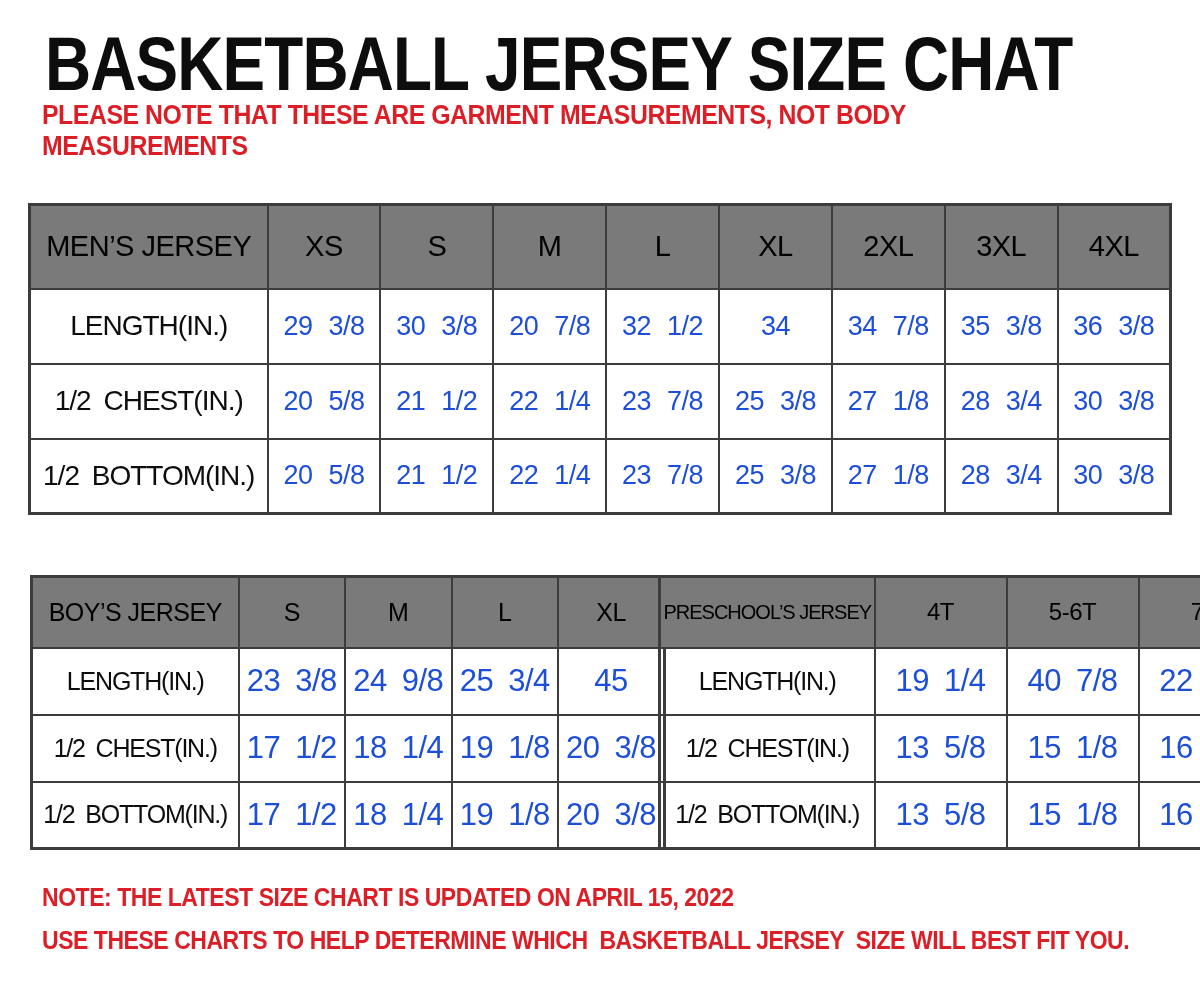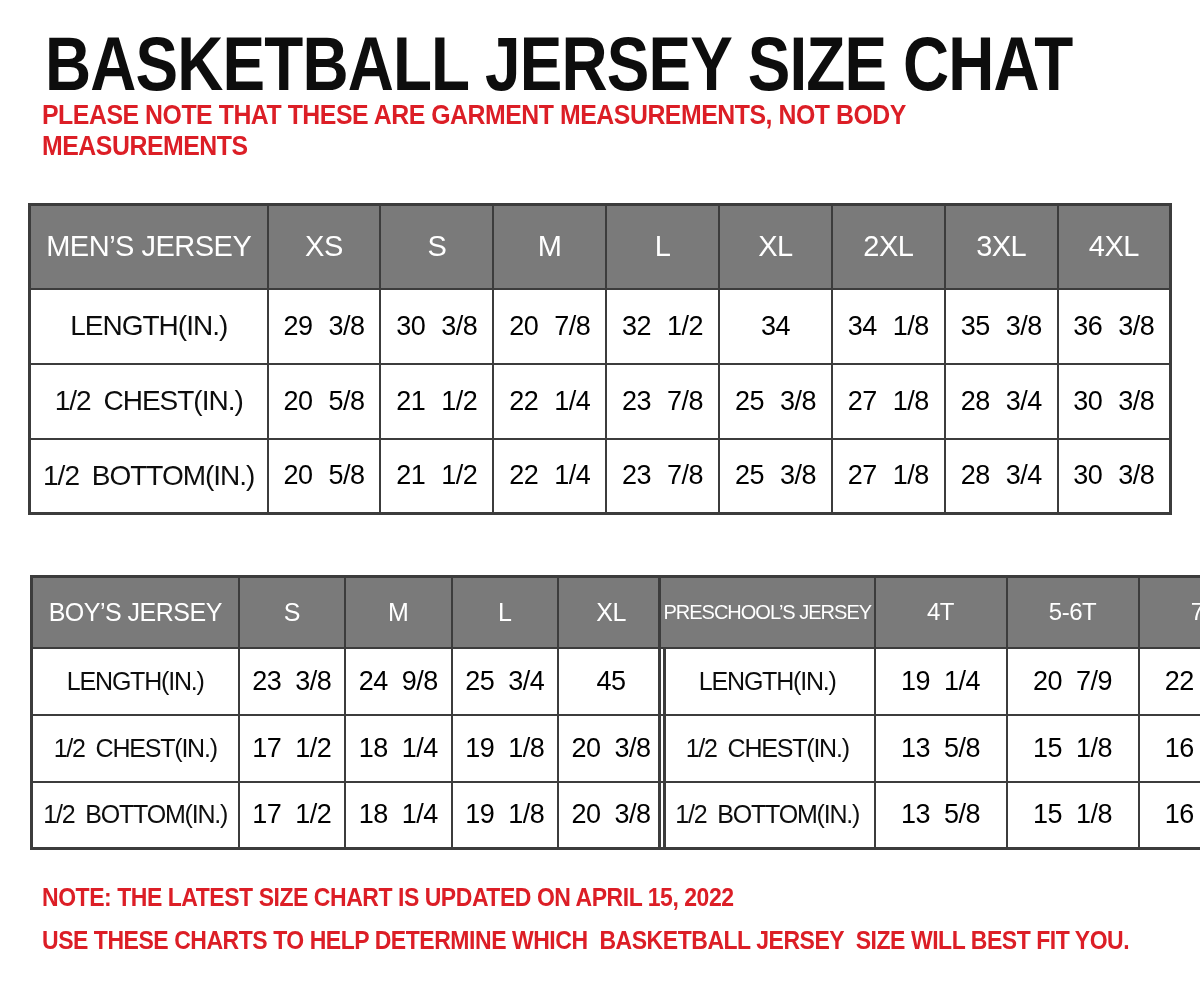--- a/index.html
+++ b/index.html
@@ -20,44 +20,44 @@
   .red{color:#dc1e26;}
   table.sizes{
     position:absolute;border-collapse:collapse;table-layout:fixed;
     border:3px solid #3c3c3c;
   }
   table.sizes th,table.sizes td{
     border:2px solid #3c3c3c;text-align:center;vertical-align:middle;
     letter-spacing:-0.5px;overflow:hidden;
   }
   table.sizes th{
-    background:#7a7a7a;color:#ffffff;font-weight:normal;
+    background:#7a7a7a;color:#000000;font-weight:normal;
   }
   td.lbl{font-weight:normal;word-spacing:6px;color:#0d0d0d;}
-  td.val{word-spacing:9px;color:#000000;}
+  td.val{word-spacing:9px;color:#1d4ed8;}
   
   .t-mens{top:203px;left:28px;width:1144px;}
   .t-mens col.c0{width:238px;}
   .t-mens tr.head{height:84px;}
   .t-mens tr.r{height:75px;}
   .t-mens th{font-size:29px;}
   .t-mens td.lbl{font-size:28px;letter-spacing:-1px;}
   .t-mens td.val{font-size:27px;}
   
   .t-boys{top:575px;left:30px;width:636px;}
   .t-boys col.c0{width:207px;}
   .t-pre{top:575px;left:658px;width:614px;}
   .t-pre col.c0{width:215px;}
   .t-boys tr.head,.t-pre tr.head{height:71px;}
   .t-boys tr.r,.t-pre tr.r{height:67px;}
   .t-boys th{font-size:25px;}
   .t-pre th{font-size:24px;}
   .t-pre th.narrow{font-size:20px;letter-spacing:-1px;}
   .t-boys td.lbl,.t-pre td.lbl{font-size:25px;letter-spacing:-1.2px;word-spacing:5px;}
-  .t-boys td.val,.t-pre td.val{font-size:27px;word-spacing:7px;}
+  .t-boys td.val,.t-pre td.val{font-size:31px;word-spacing:7px;}
   .footnote{
     position:absolute;left:42px;font-size:25px;font-weight:bold;letter-spacing:-0.5px;
     transform:scaleX(0.92);transform-origin:left top;white-space:pre;
   }
   .fn1{top:883px;}
   .fn2{top:926px;}
 </style>
 </head>
 <body>
 
@@ -96,21 +96,21 @@
       </tr>
     </thead>
     <tbody>
       <tr class="r">
         <td class="lbl">LENGTH(IN.)</td>
         <td class="val">29 3/8</td>
         <td class="val">30 3/8</td>
         <td class="val">20 7/8</td>
         <td class="val">32 1/2</td>
         <td class="val">34</td>
-        <td class="val">34 1/8</td>
+        <td class="val">34 7/8</td>
         <td class="val">35 3/8</td>
         <td class="val">36 3/8</td>
       </tr>
       <tr class="r">
         <td class="lbl">1/2 CHEST(IN.)</td>
         <td class="val">20 5/8</td>
         <td class="val">21 1/2</td>
         <td class="val">22 1/4</td>
         <td class="val">23 7/8</td>
         <td class="val">25 3/8</td>
@@ -186,21 +186,21 @@
         <th class="narrow">PRESCHOOL’S JERSEY</th>
         <th>4T</th>
         <th>5-6T</th>
         <th>7T</th>
       </tr>
     </thead>
     <tbody>
       <tr class="r">
         <td class="lbl">LENGTH(IN.)</td>
         <td class="val">19 1/4</td>
-        <td class="val">20 7/9</td>
+        <td class="val">40 7/8</td>
         <td class="val">22 1/4</td>
       </tr>
       <tr class="r">
         <td class="lbl">1/2 CHEST(IN.)</td>
         <td class="val">13 5/8</td>
         <td class="val">15 1/8</td>
         <td class="val">16 3/4</td>
       </tr>
       <tr class="r">
         <td class="lbl">1/2 BOTTOM(IN.)</td>

